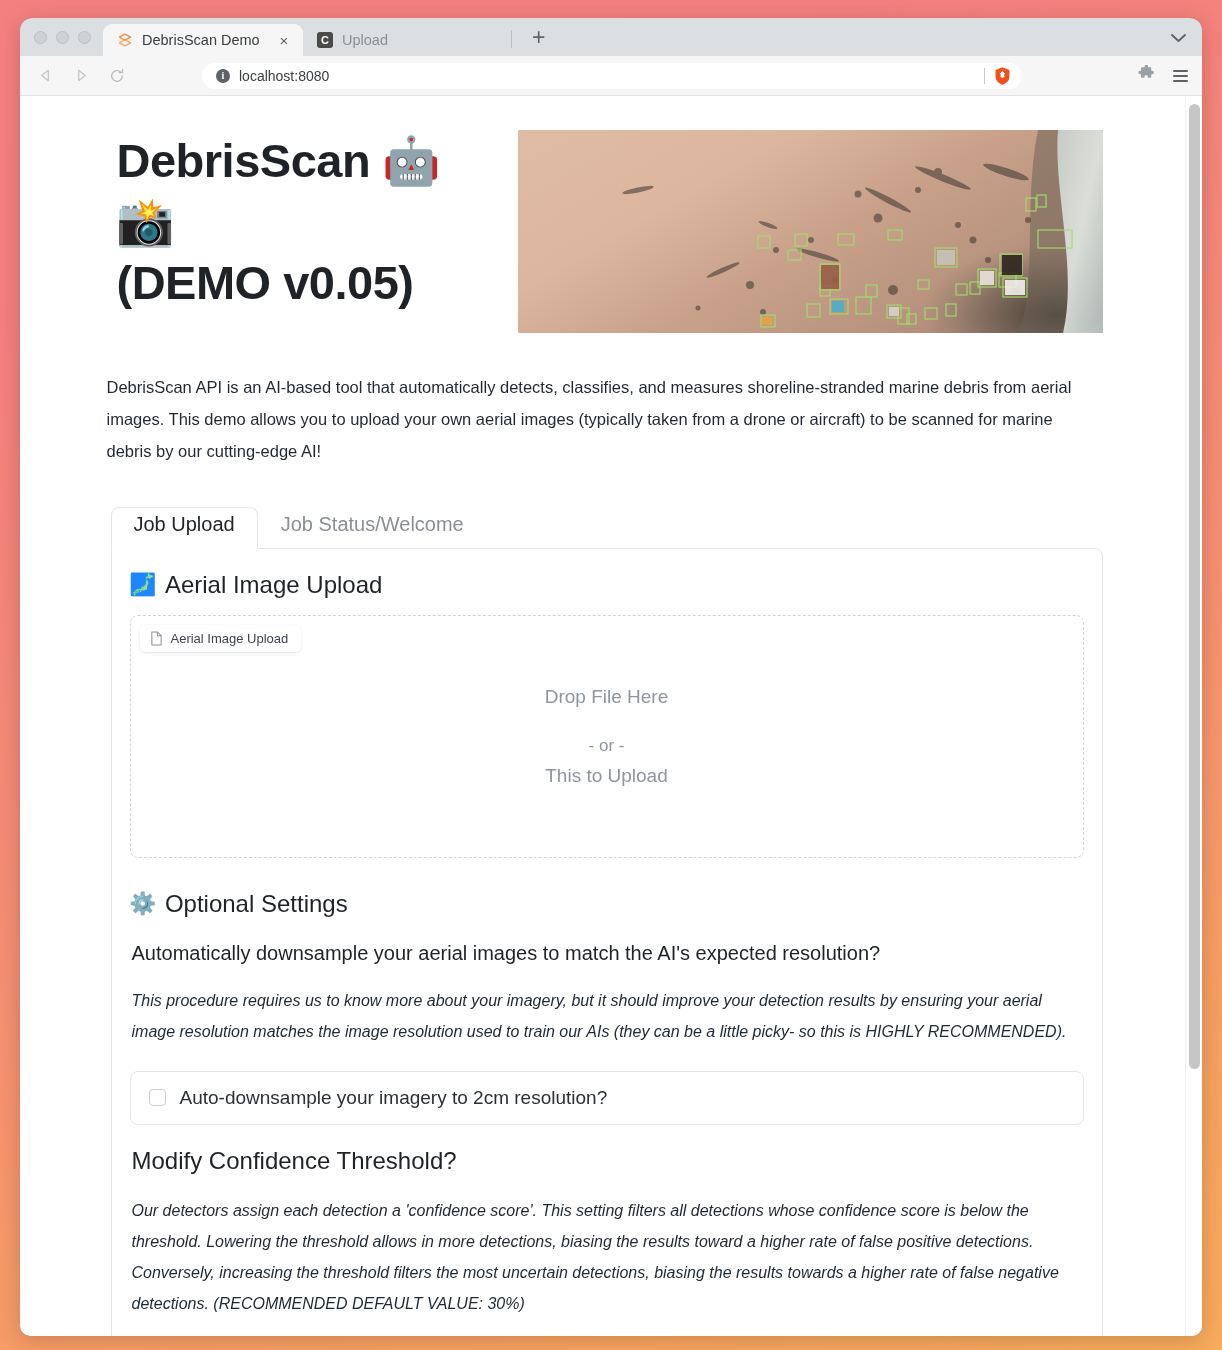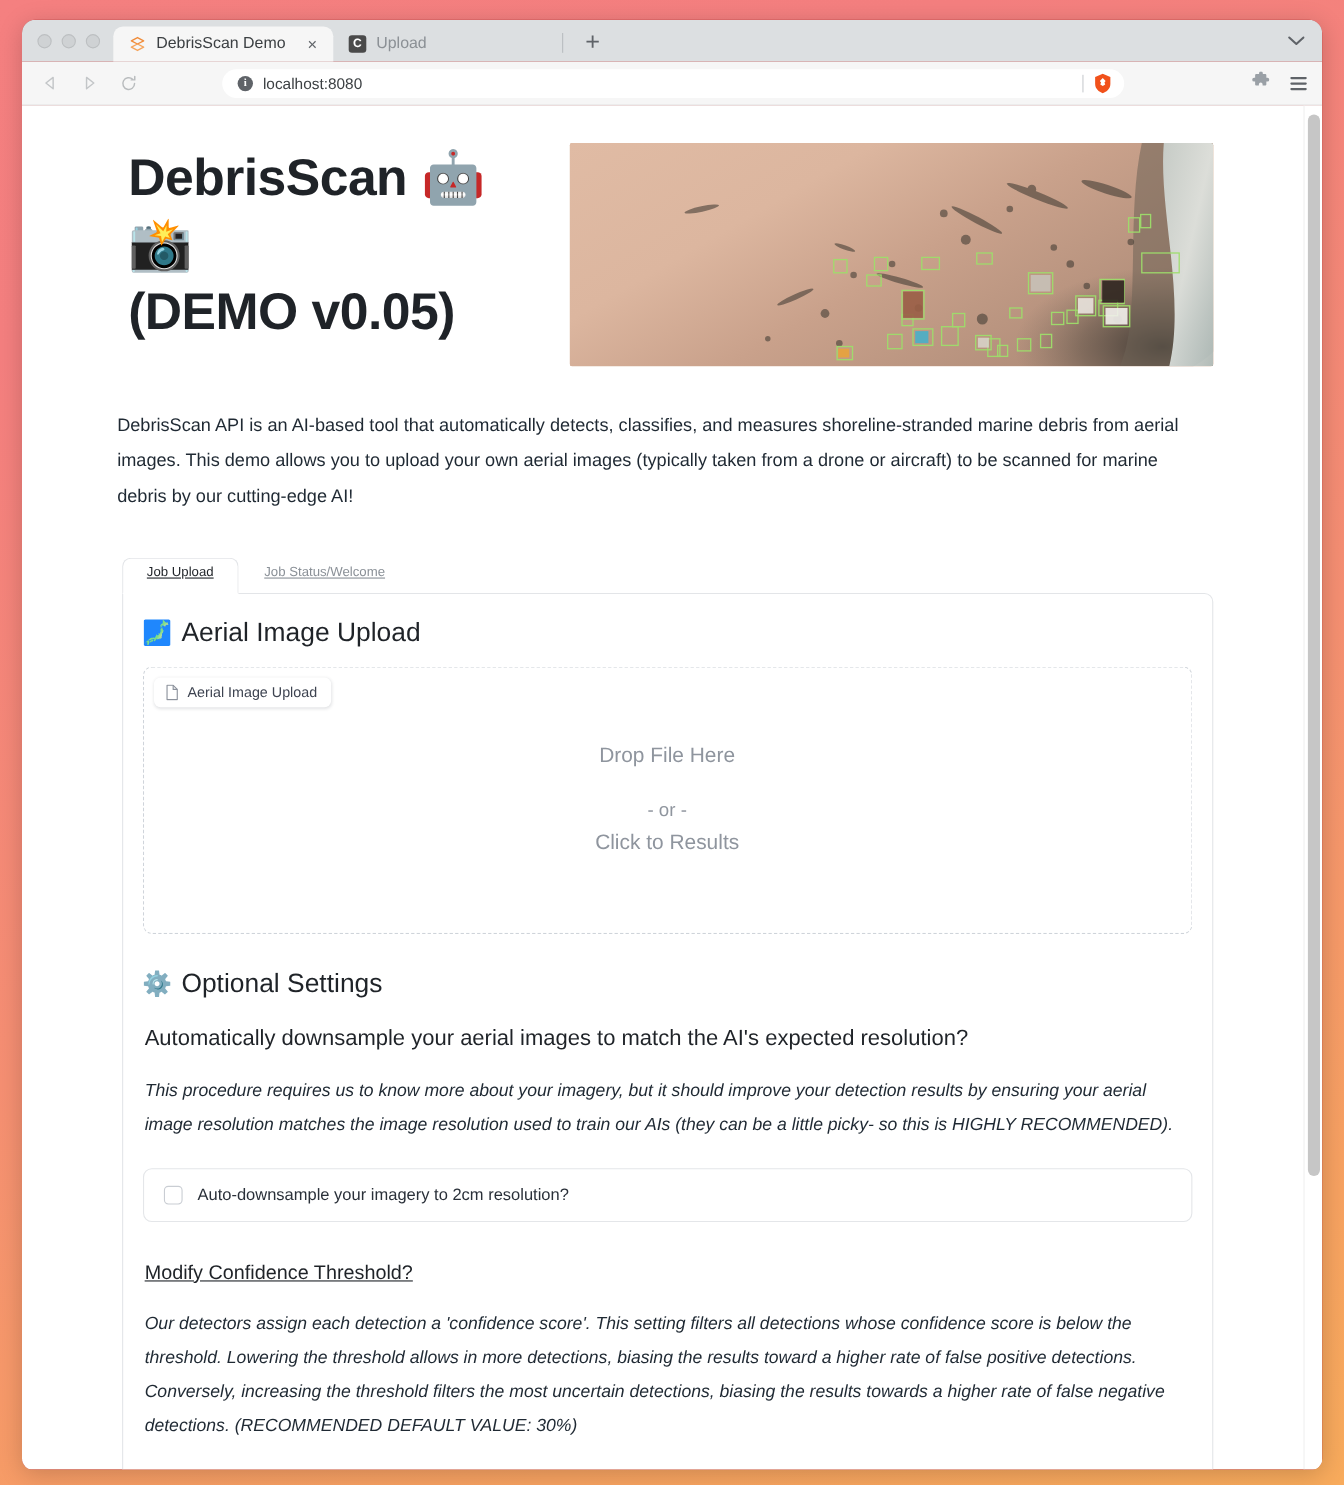--- a/index.html
+++ b/index.html
@@ -250,28 +250,27 @@
   .tabs-row {
     margin-top: 38px;
     padding-left: 8px;
     display: flex;
     align-items: flex-end;
     position: relative;
     z-index: 3;
   }
   .app-tab {
     padding: 5px 22px 12px 22px;
-    font-size: 12px;
+    font-size: 20px;
     color: #8a9097;
     border: 1px solid transparent;
     border-radius: 8px 8px 0 0;
     background: transparent;
     position: relative;
     bottom: -1px;
-    text-decoration: underline;
   }
   .app-tab.active {
     color: #1f2328;
     background: #ffffff;
     border-color: #e3e5e8;
     border-bottom-color: #ffffff;
   }
 
   
   .panel {
@@ -361,32 +360,31 @@
     gap: 14px;
   }
   .checkbox-box {
     width: 17px; height: 17px;
     border: 1px solid #c9cdd3;
     border-radius: 4px;
     background: #ffffff;
     flex: 0 0 17px;
   }
   .checkbox-label {
-    font-size: 15px;
+    font-size: 19px;
     color: #2a3039;
   }
 
   .q-heading2 {
-    font-size: 18px;
+    font-size: 24px;
     font-weight: 400;
     color: #1f2328;
-    margin-top: 36px;
+    margin-top: 22px;
     margin-bottom: 20px;
     padding-left: 2px;
-    text-decoration: underline;
   }
 
   
   .scrollbar {
     position: absolute;
     top: 0;
     right: 0;
     width: 17px;
     height: 100%;
     background: #ffffff;
@@ -603,21 +601,21 @@
             <div class="file-chip">
               <svg width="13" height="15" viewBox="0 0 14 16">
                 <path d="M2 1h6l4 4v10H2z" fill="none" stroke="#8b919b" stroke-width="1.1" stroke-linejoin="round"></path>
                 <path d="M8 1v4h4" fill="none" stroke="#8b919b" stroke-width="1.1" stroke-linejoin="round"></path>
               </svg>
               <span>Aerial Image Upload</span>
             </div>
             <div class="dropzone-center">
               <div>Drop File Here</div>
               <div class="small">- or -</div>
-              <div>Click to Results</div>
+              <div>This to Upload</div>
             </div>
           </div>
 
           <div class="section-heading settings-heading">
             <span class="emoji">⚙️</span>
             <span>Optional Settings</span>
           </div>
 
           <div class="q-heading">Automatically downsample your aerial images to match the AI's expected resolution?</div>
           <div class="q-desc">This procedure requires us to know more about your imagery, but it should improve your detection results by ensuring your aerial image resolution matches the image resolution used to train our AIs (they can be a little picky- so this is HIGHLY RECOMMENDED).</div>

